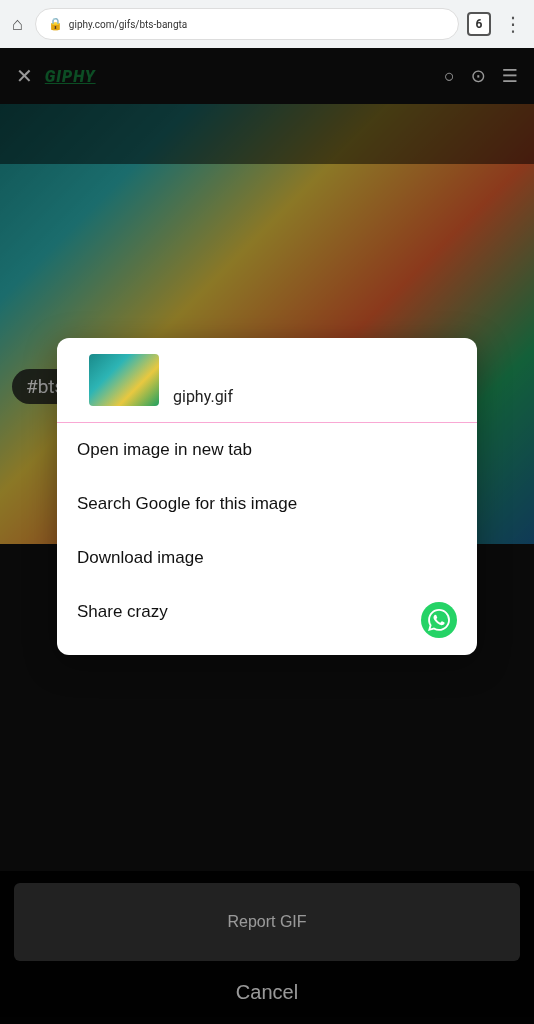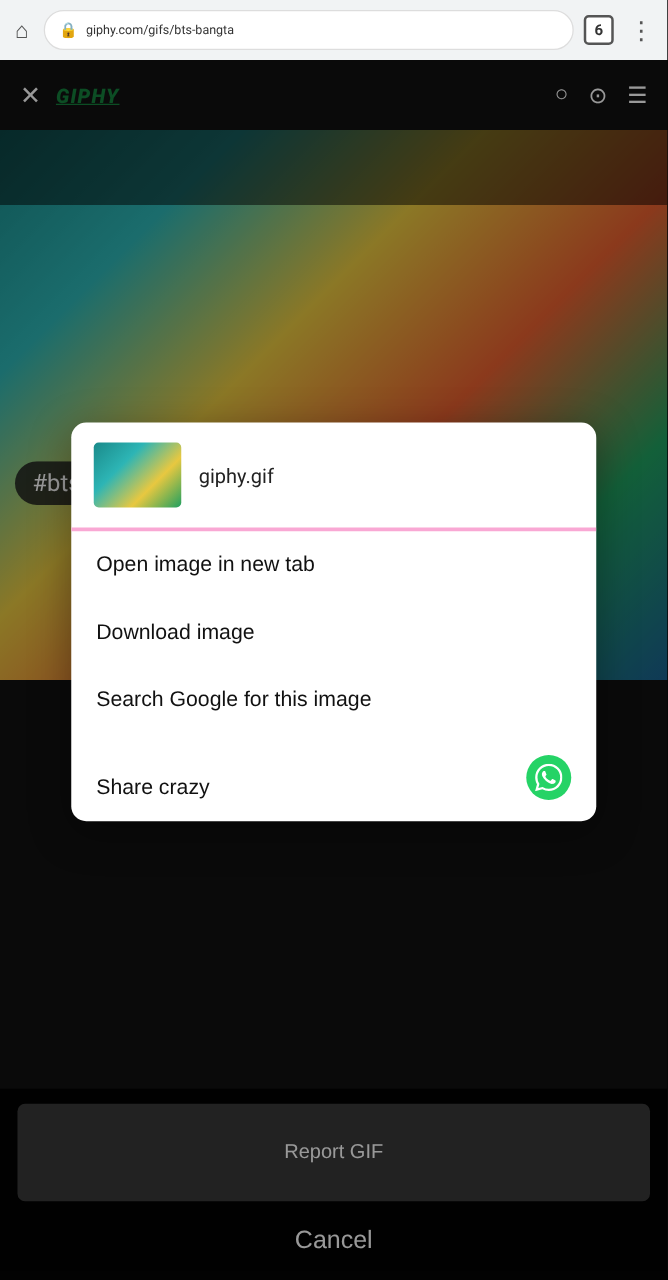--- a/index.html
+++ b/index.html
@@ -220,24 +220,24 @@
       width: 420px;
       background: #fff;
       border-radius: 12px;
       overflow: hidden;
       z-index: 100;
       box-shadow: 0 8px 32px rgba(0,0,0,0.35);
     }
 
     .context-menu-header {
       display: flex;
-      align-items: center;
-      padding: 16px 18px;
+      align-items: flex-end;
+      padding: 16px 32px;
       gap: 14px;
-      border-bottom: 3px solid #f9a8d4;
+      border-bottom: 1px solid #f9a8d4;
     }
 
     .gif-thumbnail {
       width: 70px;
       height: 52px;
       border-radius: 4px;
       overflow: hidden;
       flex-shrink: 0;
       background: linear-gradient(135deg, #1a8a8a, #2db5b5, #e8c840, #20a060);
     }
@@ -246,21 +246,21 @@
       font-size: 16px;
       color: #222;
       font-weight: 400;
     }
 
     .context-menu-item {
       padding: 17px 20px;
       font-size: 17px;
       color: #111;
       display: flex;
-      align-items: flex-end;
+      align-items: flex-start;
       justify-content: space-between;
       border: none;
       background: transparent;
       width: 100%;
       text-align: left;
       cursor: pointer;
     }
 
     .context-menu-item:not(:last-child) {
       border-bottom: none;
@@ -331,24 +331,24 @@
 
     <div class="context-menu-header">
       <div class="gif-thumbnail"></div>
       <span class="gif-filename">giphy.gif</span>
     </div>
 
     <button class="context-menu-item">
       <span>Open image in new tab</span>
     </button>
     <button class="context-menu-item">
-      <span>Download image</span>
+      <span>Search Google for this image</span>
     </button>
     <button class="context-menu-item">
-      <span>Search Google for this image</span>
+      <span>Download image</span>
     </button>
     <button class="context-menu-item">
       <span>Share crazy</span>
       <div class="whatsapp-icon">
         <svg viewBox="0 0 24 24" xmlns="http://www.w3.org/2000/svg">
           <path d="M17.472 14.382c-.297-.149-1.758-.867-2.03-.967-.273-.099-.471-.148-.67.15-.197.297-.767.966-.94 1.164-.173.199-.347.223-.644.075-.297-.15-1.255-.463-2.39-1.475-.883-.788-1.48-1.761-1.653-2.059-.173-.297-.018-.458.13-.606.134-.133.298-.347.446-.52.149-.174.198-.298.298-.497.099-.198.05-.371-.025-.52-.075-.149-.669-1.612-.916-2.207-.242-.579-.487-.5-.669-.51-.173-.008-.371-.01-.57-.01-.198 0-.52.074-.792.372-.272.297-1.04 1.016-1.04 2.479 0 1.462 1.065 2.875 1.213 3.074.149.198 2.096 3.2 5.077 4.487.709.306 1.262.489 1.694.625.712.227 1.36.195 1.871.118.571-.085 1.758-.719 2.006-1.413.248-.694.248-1.289.173-1.413-.074-.124-.272-.198-.57-.347m-5.421 7.403h-.004a9.87 9.87 0 01-5.031-1.378l-.361-.214-3.741.982.998-3.648-.235-.374a9.86 9.86 0 01-1.51-5.26c.001-5.45 4.436-9.884 9.888-9.884 2.64 0 5.122 1.03 6.988 2.898a9.825 9.825 0 012.893 6.994c-.003 5.45-4.437 9.884-9.885 9.884m8.413-18.297A11.815 11.815 0 0012.05 0C5.495 0 .16 5.335.157 11.892c0 2.096.547 4.142 1.588 5.945L.057 24l6.305-1.654a11.882 11.882 0 005.683 1.448h.005c6.554 0 11.89-5.335 11.893-11.893a11.821 11.821 0 00-3.48-8.413z"></path>
         </svg>
       </div>
     </button>
   </div>

